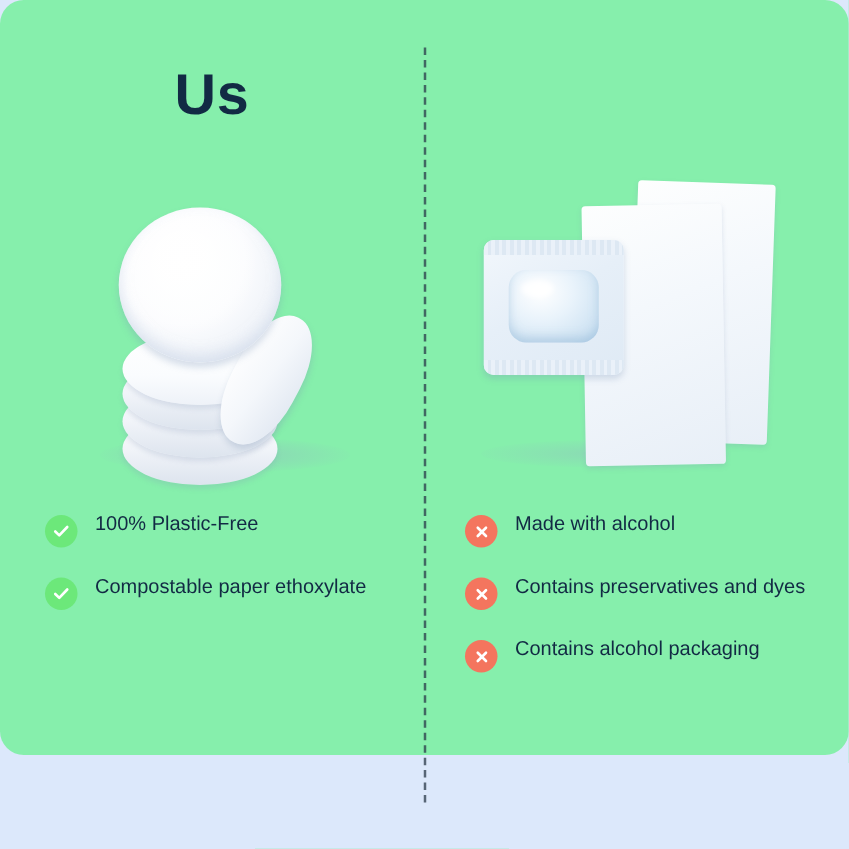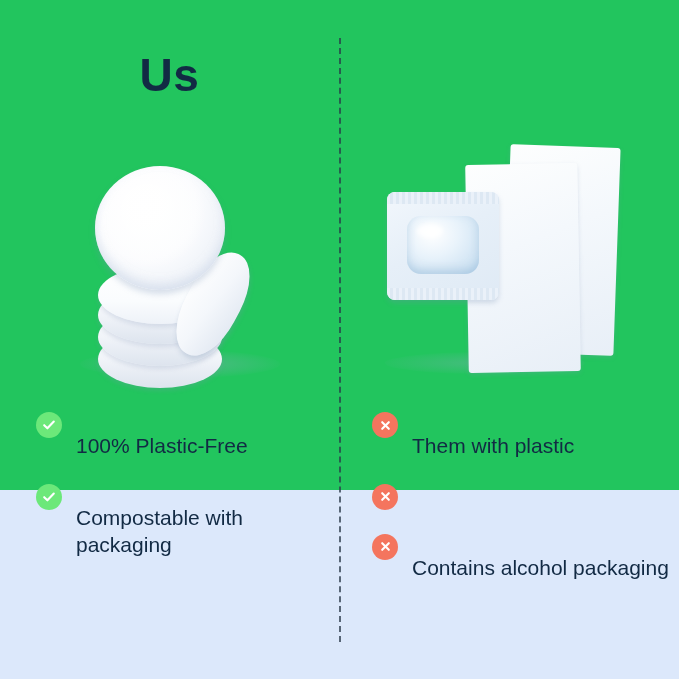--- a/index.html
+++ b/index.html
@@ -9,22 +9,23 @@
   body {
     width: 679px;
     height: 679px;
     background: #dce8fb;
     font-family: "Liberation Sans", sans-serif;
     overflow: hidden;
   }
   .stage {
     position: relative;
     width: 679px;
-    height: 490px;
-    background: #22c55e;
+    height: 604px;
+    background: #86efac;
+    border-radius: 19px;
   }
 
   
   .divider {
     position: absolute;
     left: 339px;
     top: 38px;
     width: 0;
     height: 604px;
     border-left: 2px dashed #2b3a4a;
@@ -198,25 +199,24 @@
     font-size: 15px;
     font-weight: bold;
     color: #ffffff;
     line-height: 1;
   }
   .badge.check { background: #6ce87a; }
   .badge.cross { background: #f4755e; }
   .badge svg { display: block; }
 
   .bullet-text {
-    font-size: 21px;
+    font-size: 16px;
     line-height: 1.28;
     color: #122a44;
     max-width: 260px;
-    margin-top: 23px;
   }
 </style>
 </head>
 <body>
 
 <div class="stage">
 
   <div class="divider"></div>
 
   <div class="heading us">Us</div>
@@ -250,39 +250,40 @@
         </svg>
       </span>
       <span class="bullet-text">100% Plastic-Free</span>
     </div>
     <div class="bullet">
       <span class="badge check">
         <svg width="14" height="14" viewBox="0 0 14 14" aria-hidden="true">
           <path d="M2.2 7.2 L5.4 10.3 L11.8 3.6" fill="none" stroke="#ffffff" stroke-width="2.1" stroke-linecap="round" stroke-linejoin="round"></path>
         </svg>
       </span>
-      <span class="bullet-text">Compostable with packaging</span>
+      <span class="bullet-text">Compostable paper ethoxylate</span>
     </div>
   </div>
 
   <div class="list right">
     <div class="bullet">
       <span class="badge cross">
         <svg width="13" height="13" viewBox="0 0 13 13" aria-hidden="true">
           <path d="M3.2 3.2 L9.8 9.8 M9.8 3.2 L3.2 9.8" fill="none" stroke="#ffffff" stroke-width="2.1" stroke-linecap="round"></path>
         </svg>
       </span>
-      <span class="bullet-text">Them with plastic</span>
+      <span class="bullet-text">Made with alcohol</span>
     </div>
     <div class="bullet">
       <span class="badge cross">
         <svg width="13" height="13" viewBox="0 0 13 13" aria-hidden="true">
           <path d="M3.2 3.2 L9.8 9.8 M9.8 3.2 L3.2 9.8" fill="none" stroke="#ffffff" stroke-width="2.1" stroke-linecap="round"></path>
         </svg>
       </span>
+      <span class="bullet-text">Contains preservatives and dyes</span>
     </div>
     <div class="bullet">
       <span class="badge cross">
         <svg width="13" height="13" viewBox="0 0 13 13" aria-hidden="true">
           <path d="M3.2 3.2 L9.8 9.8 M9.8 3.2 L3.2 9.8" fill="none" stroke="#ffffff" stroke-width="2.1" stroke-linecap="round"></path>
         </svg>
       </span>
       <span class="bullet-text">Contains alcohol packaging</span>
     </div>
   </div>

